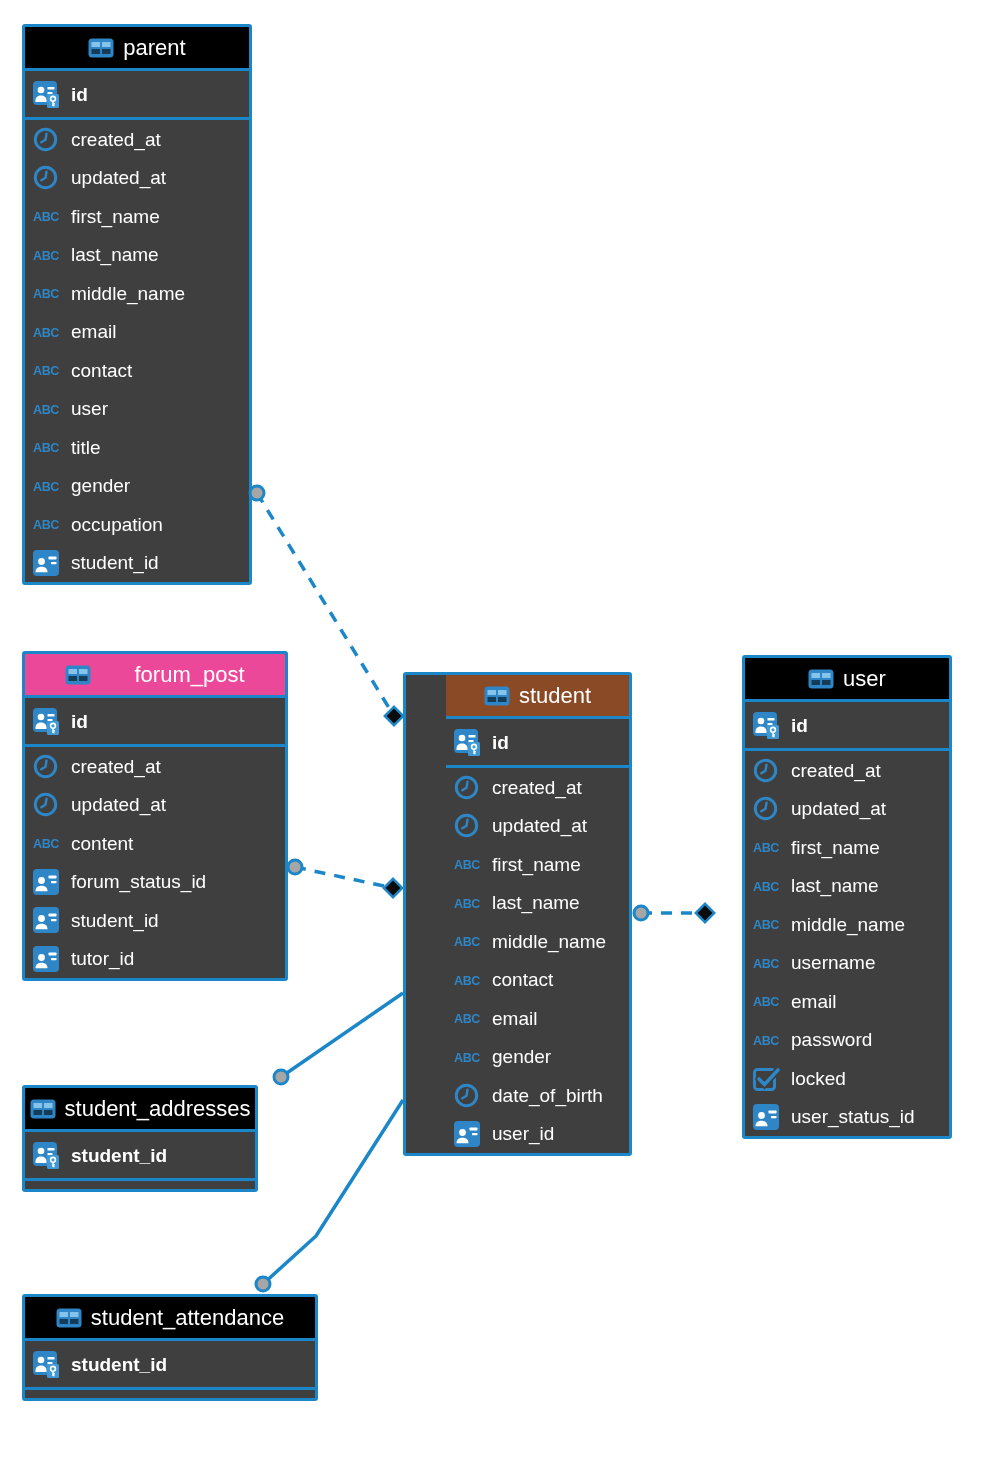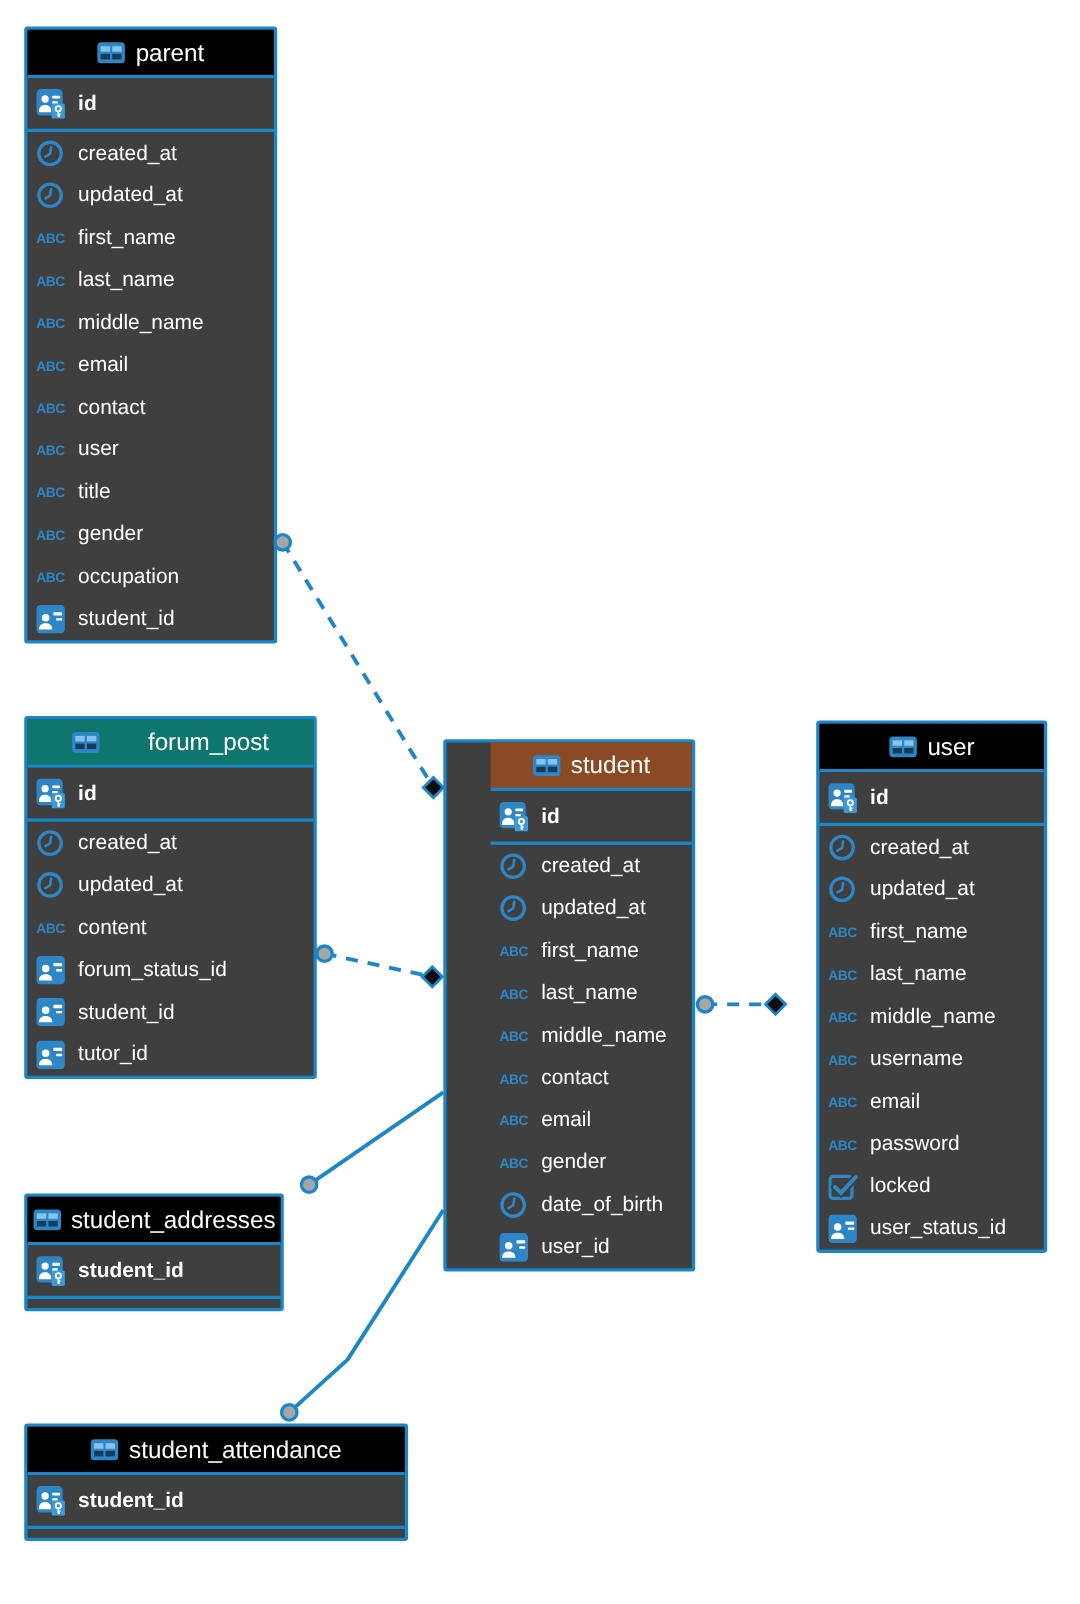--- a/index.html
+++ b/index.html
@@ -198,21 +198,21 @@
               <path d="M2.5 22c0-3.5 2.7-5.3 6-5.3s6 1.8 6 5.3v0.3h-12z" fill="#fff"></path>
               <rect x="15.5" y="6.5" width="8" height="3" rx="0.7" fill="#fff"></rect>
               <rect x="18" y="12" width="5.5" height="2.2" rx="0.6" fill="#fff"></rect>
             </svg>
           </span>
           <span class="col-name">student_id</span>
         </div>
       </div>
     </div>
     <div class="table-card" style="left: 22px; top: 651px; width: 266px;">
-      <div class="t-header" style="background: #0f766e; gap: 43px;">
+      <div class="t-header" style="background: #ec4899; gap: 43px;">
         <span class="icon-box">
           <svg width="26" height="20" viewBox="0 0 26 20">
             <rect x="0.5" y="0.5" width="25" height="19" rx="3.5" fill="#2e86c6"></rect>
             <rect x="3.5" y="4" width="8.5" height="5" fill="#85c3ea"></rect>
             <rect x="14" y="4" width="8.5" height="5" fill="#85c3ea"></rect>
             <rect x="3.5" y="11" width="8.5" height="5" fill="rgba(0,0,0,0.55)"></rect>
             <rect x="14" y="11" width="8.5" height="5" fill="rgba(0,0,0,0.55)"></rect>
           </svg>
         </span>
         <span class="t-title">forum_post</span>
@@ -565,21 +565,21 @@
               <rect x="14" y="14" width="12" height="14" rx="1.5" fill="#3e99d6"></rect>
               <circle cx="20" cy="18.8" r="2.4" fill="none" stroke="#fff" stroke-width="1.6"></circle>
               <path d="M20 21.2 V26 M20 23.7 h1.9 M20 25.6 h1.5" stroke="#fff" stroke-width="1.5" fill="none"></path>
             </svg>
           </span>
           <span class="col-name">student_id</span>
         </div>
       </div>
       <div class="t-body empty"></div>
     </div>
-    <div class="table-card" style="left: 22px; top: 1294px; width: 349px;">
+    <div class="table-card" style="left: 22px; top: 1294px; width: 296px;">
       <div class="t-header" style="background: rgb(0, 0, 0);">
         <span class="icon-box">
           <svg width="26" height="20" viewBox="0 0 26 20">
             <rect x="0.5" y="0.5" width="25" height="19" rx="3.5" fill="#2e86c6"></rect>
             <rect x="3.5" y="4" width="8.5" height="5" fill="#85c3ea"></rect>
             <rect x="14" y="4" width="8.5" height="5" fill="#85c3ea"></rect>
             <rect x="3.5" y="11" width="8.5" height="5" fill="rgba(0,0,0,0.55)"></rect>
             <rect x="14" y="11" width="8.5" height="5" fill="rgba(0,0,0,0.55)"></rect>
           </svg>
         </span>

